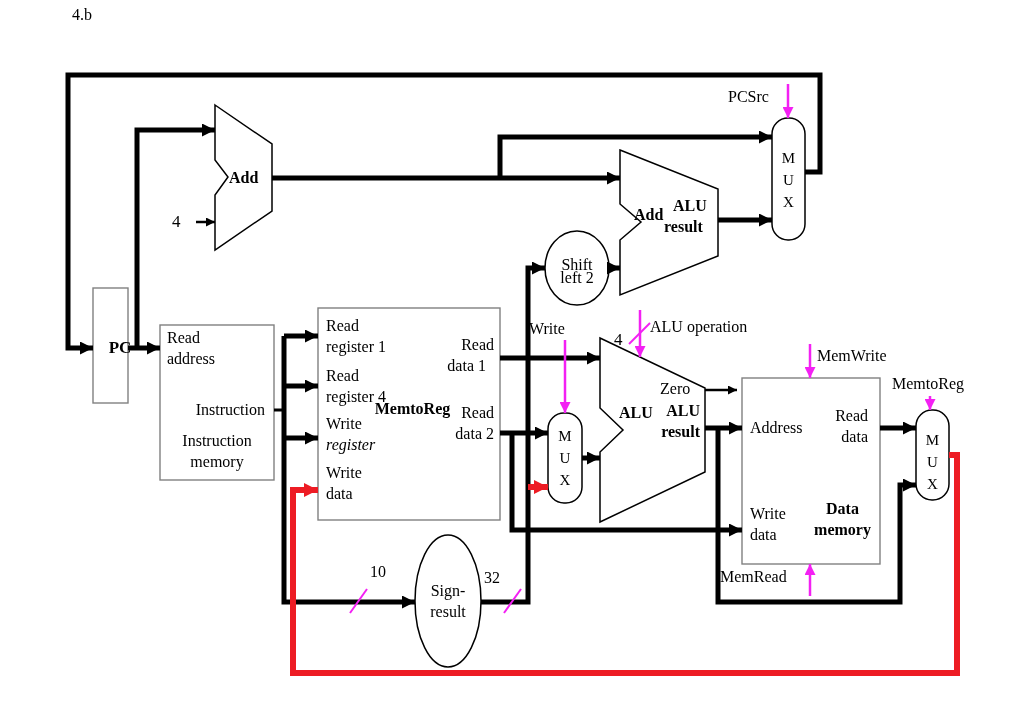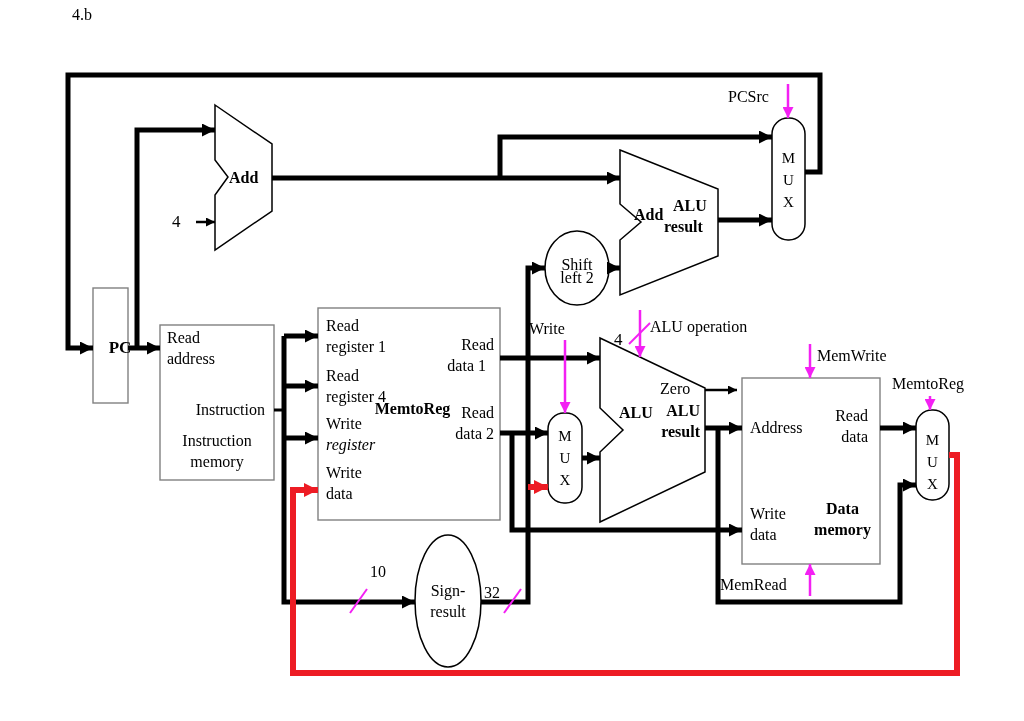--- a/index.html
+++ b/index.html
@@ -155,17 +155,17 @@
     <div>U</div>
     <div>X</div>
   </div>
 
   <div class="lbl mg" style="left:728px;top:86px;">PCSrc</div>
   <div class="lbl mg" style="left:529px;top:318px;">Write</div>
   <div class="lbl mg big" style="left:614px;top:329px;">4</div>
   <div class="lbl mg" style="left:650px;top:316px;">ALU operation</div>
   <div class="lbl mg" style="left:817px;top:345px;">MemWrite</div>
   <div class="lbl mg" style="left:892px;top:373px;">MemtoReg</div>
-  <div class="lbl mg" style="left:720px;top:566px;margin-top:8px;">MemRead</div>
+  <div class="lbl mg" style="left:720px;top:566px;">MemRead</div>
   <div class="lbl mg" style="left:370px;top:561px;">10</div>
-  <div class="lbl mg" style="left:484px;top:582px;">32</div>
+  <div class="lbl mg" style="left:484px;top:567px;">32</div>
 
 </div>
 
 </body></html>

